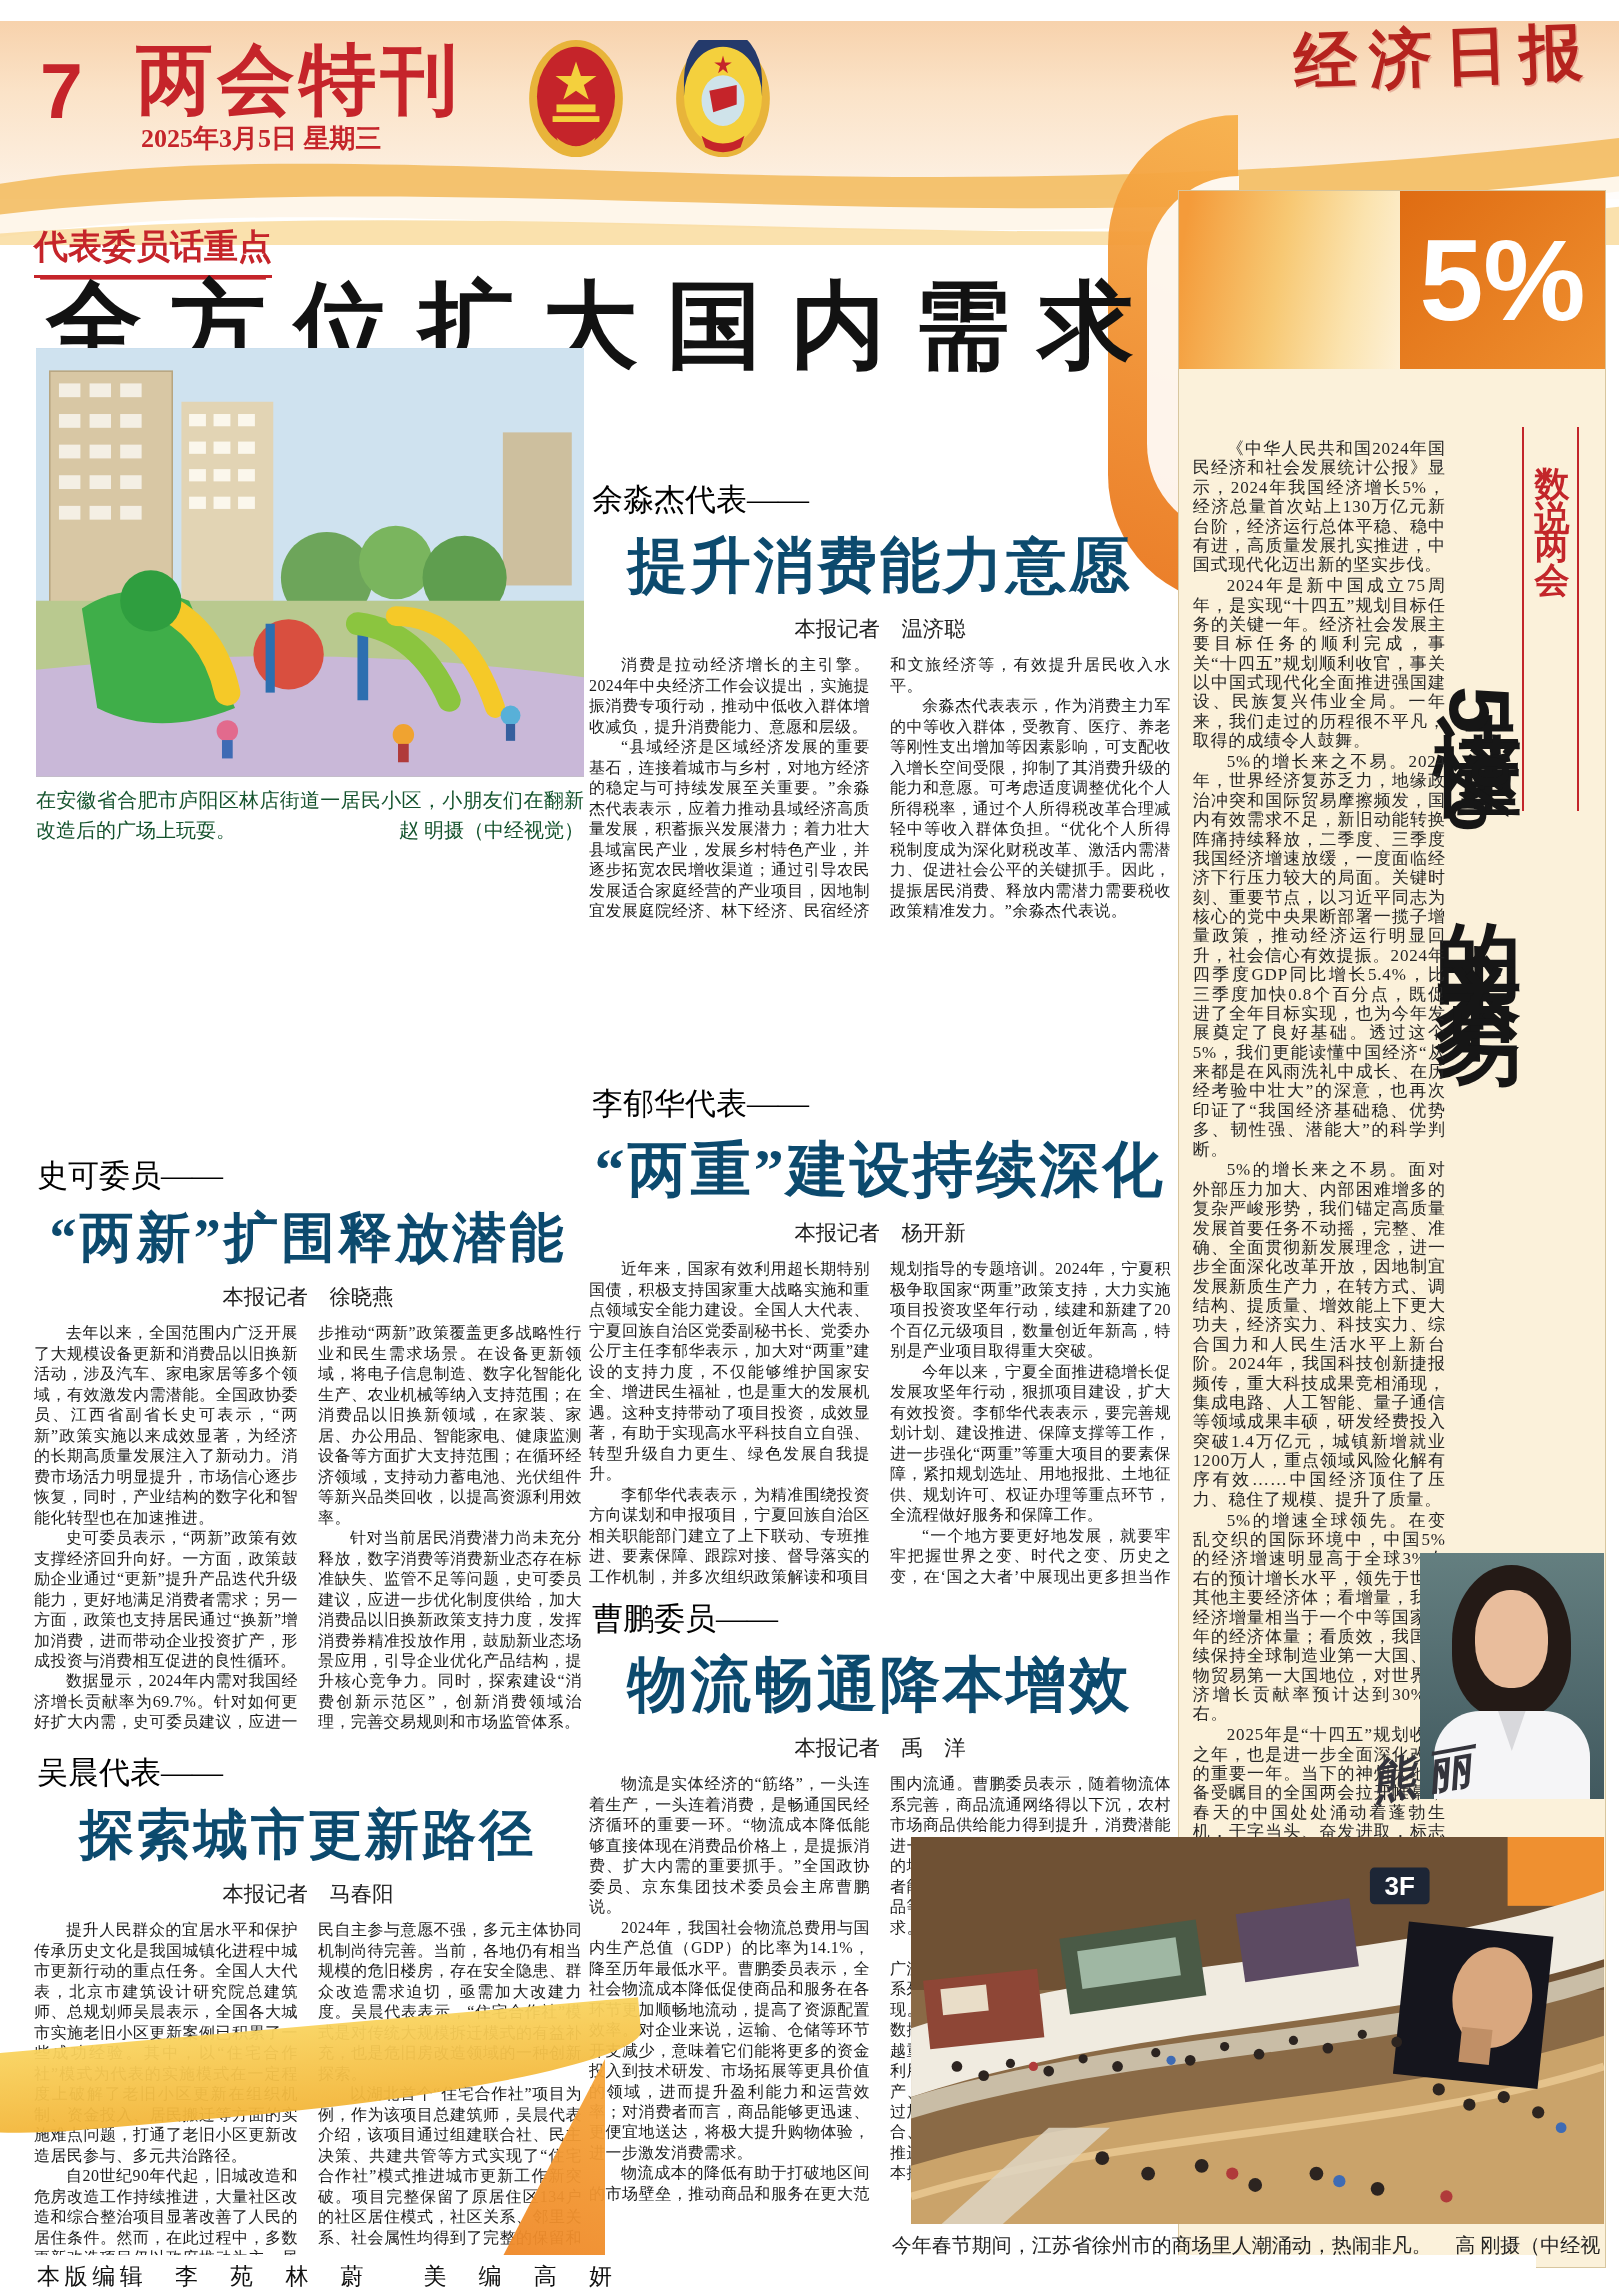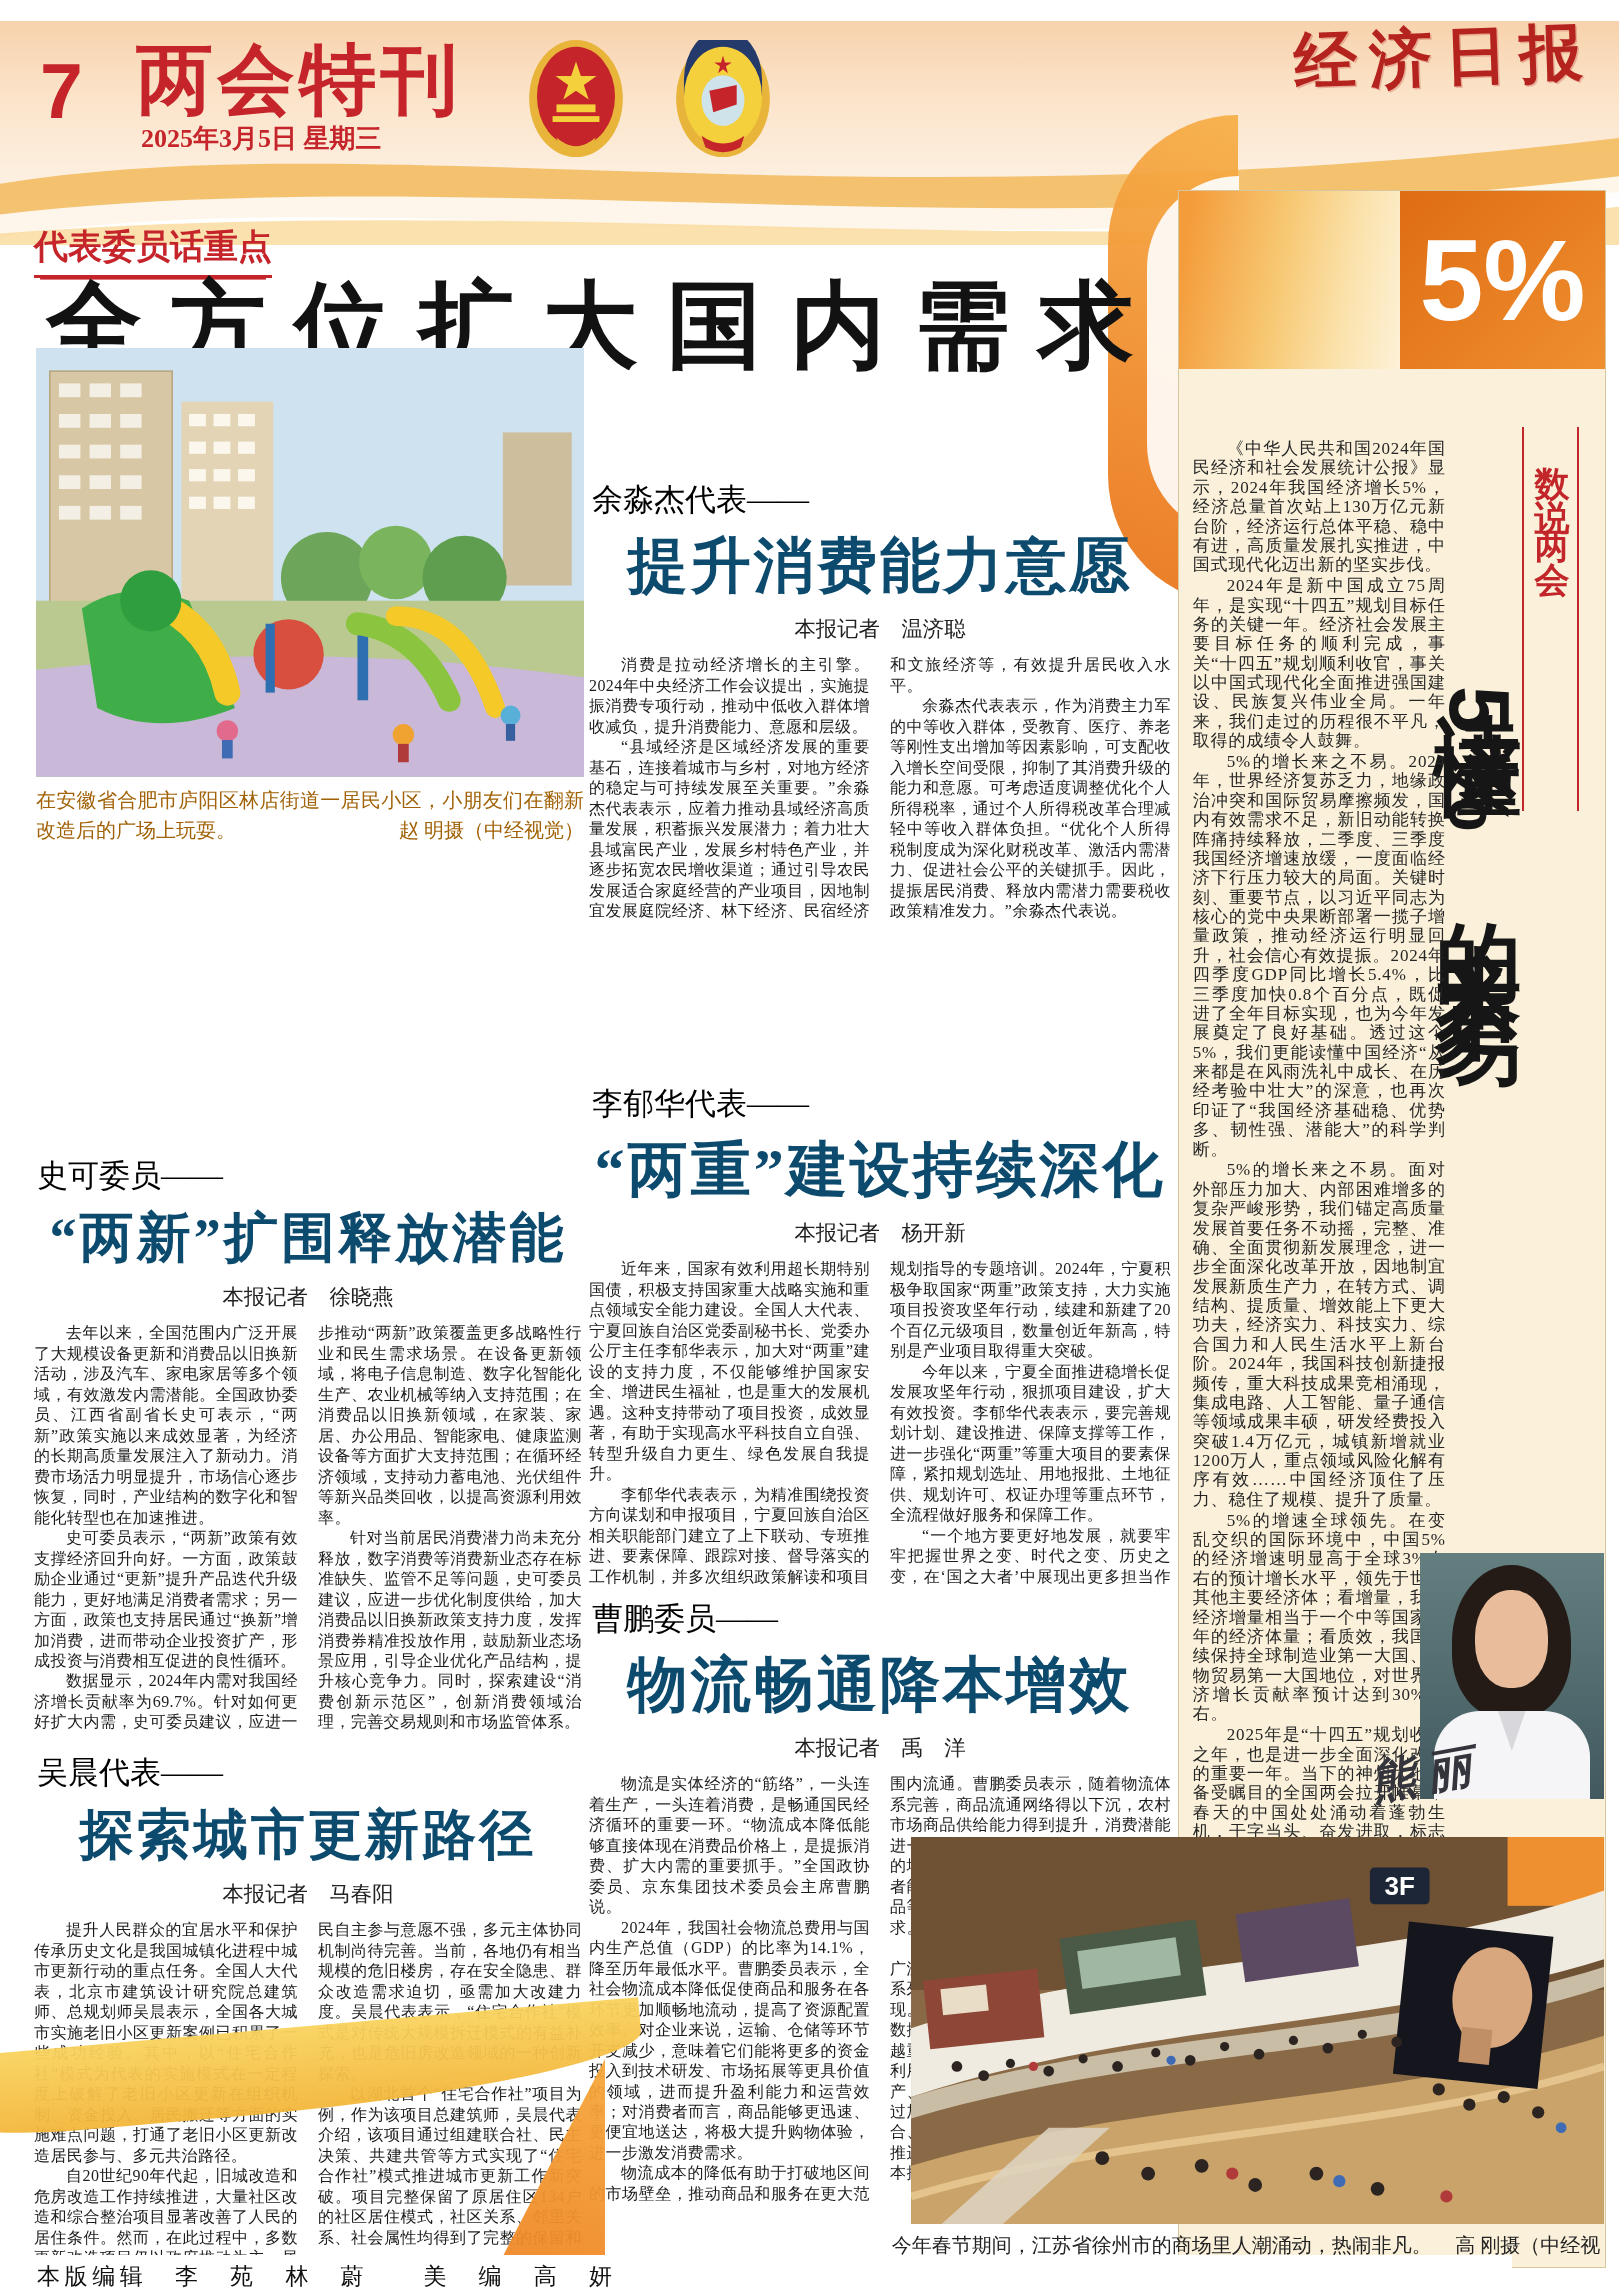--- a/index.html
+++ b/index.html
@@ -30,21 +30,21 @@
      background:linear-gradient(200deg,#f7b04a,#ef8a2c 60%,#e9751c);border-radius:260px 0 0 260px;opacity:.95;}
   .swoosh-right-inner{position:absolute;left:1147px;top:176px;width:92px;height:360px;
      background:#ffffff;border-radius:184px 0 0 184px;opacity:.9;}
   .wave-bottom-left{position:absolute;left:-46px;top:2027px;width:689px;height:84px;
      background:linear-gradient(180deg,#f9d35e,#f3b63a);transform:rotate(-5deg);border-radius:0 0 60% 20%;opacity:.95;}
   .wedge-bottom{position:absolute;left:490px;top:2059px;width:115px;height:222px;
      background:linear-gradient(200deg,#f6a83c,#ee8425);clip-path:polygon(100% 0,100% 100%,0 100%);opacity:.95;}
   
   .photo1{position:absolute;left:36px;top:348px;width:548px;height:429px;overflow:hidden;background:#bcd7ea;}
   .photo1-caption{position:absolute;left:36px;top:785px;width:548px;font-size:20px;line-height:1.5;
-     text-align:justify;color:#a16207;}
+     text-align:justify;color:#14532d;}
   .photo1-caption .credit{float:right;}
   .portrait{position:absolute;left:241px;top:1362px;width:184px;height:246px;overflow:hidden;
      background:linear-gradient(180deg,#647f80,#41595f);}
   .portrait .hair{position:absolute;left:32px;top:12.2px;width:119px;height:153px;background:#241a16;
      border-radius:50% 50% 42% 42%;}
   .portrait .face{position:absolute;left:55px;top:37px;width:73px;height:98px;background:#e9bd9c;
      border-radius:48% 48% 46% 46%;}
   .portrait .shirt{position:absolute;left:13.8px;top:158px;width:156px;height:92px;background:#f5f5f7;
      border-radius:46px 46px 0 0;}
   .portrait .collar{position:absolute;left:78px;top:158px;width:27.6px;height:40px;background:#d8d8dc;
@@ -83,21 +83,21 @@
   .side-kicker{position:absolute;left:343px;top:236px;height:360px;writing-mode:vertical-rl;
      font-size:35px;font-weight:bold;color:#c3262a;letter-spacing:32px;padding:12.2px 3.1px;
      border-left:2.3px solid #c3262a;border-right:2.3px solid #c3262a;}
   .v-headline{position:absolute;left:243px;top:452px;height:911px;writing-mode:vertical-rl;
      font-size:86px;font-weight:900;color:#161616;letter-spacing:21.4px;
      font-family:"Liberation Sans","DejaVu Sans",sans-serif;}
   .side-text{position:absolute;left:13.8px;top:248px;width:253px;height:1399px;overflow:hidden;
      font-size:17px;line-height:1.14;letter-spacing:0.8px;text-align:justify;color:#262626;}
   .side-text p{margin:0 0 1.5px 0;text-indent:2em;}
   
-  .footer-strip{position:absolute;left:0;top:2255px;width:1512px;height:41px;background:#ffffff;z-index:8;}
+  .footer-strip{position:absolute;left:0;top:2255px;width:1512px;height:41px;background:#ffffff;z-index:8;padding-left:24px;}
   .editors{position:absolute;left:37px;top:6.1px;font-size:23px;color:#111;letter-spacing:4.6px;}
 </style>
 </head>
 <body>
 
 <div class="page">
 
   <div class="header-band"></div>
   <svg class="header-wave" viewBox="0 0 2116 200" preserveAspectRatio="none">
     <path d="M0,120 C500,40 1100,180 2116,60 L2116,130 C1100,250 500,110 0,190 Z" fill="#f3bd62" opacity="0.9"></path>

